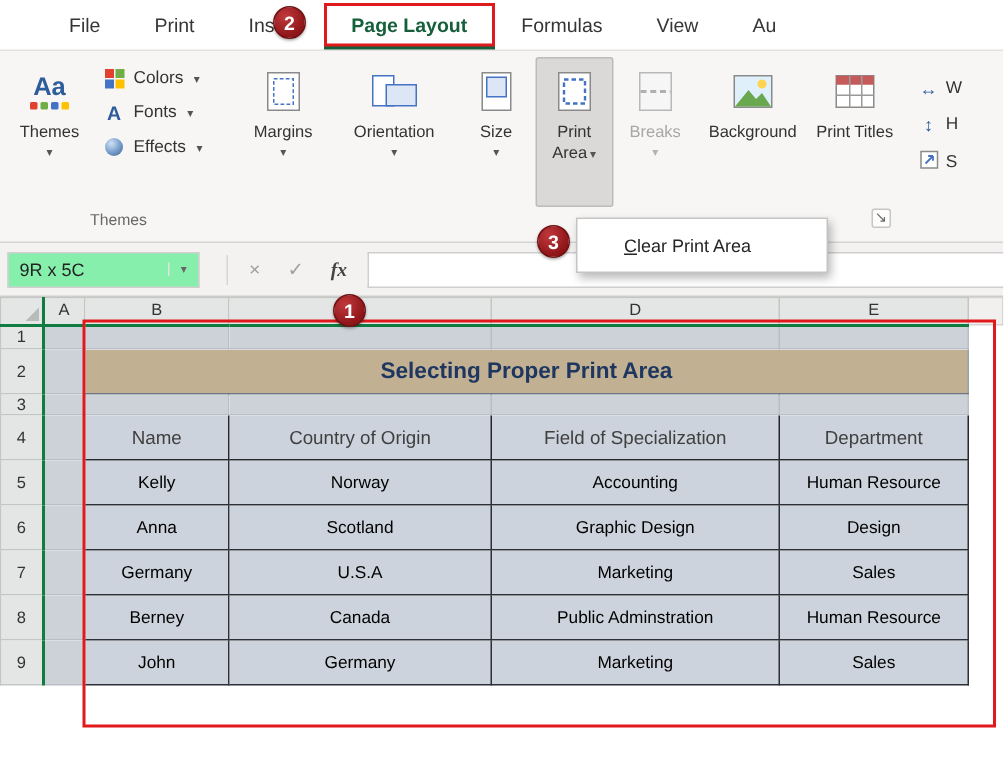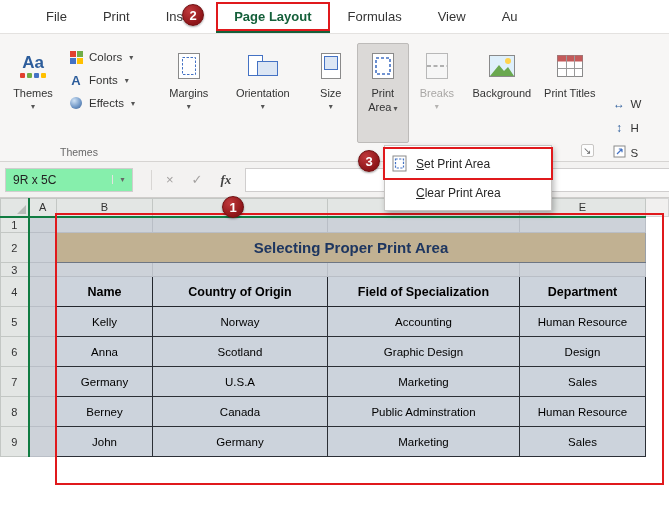--- a/index.html
+++ b/index.html
@@ -7,21 +7,21 @@
   body { font-family:"Liberation Sans", sans-serif; }
   #app { position:relative; width:669px; height:517px; background:#fff; overflow:hidden; }
 
   
   .tabbar { height:34px; background:#fff; border-bottom:1px solid #e4e2e0; display:flex; align-items:stretch; padding-left:28px; position:relative; z-index:3; }
   .tab { padding:9px 18px 8px 18px; font-size:13px; color:#353535; white-space:nowrap; position:relative; cursor:default; }
   .tab.active { color:#15603a; font-weight:700; box-shadow: inset 0 -3px 0 #15603a; }
   .tab.red-frame::after { content:""; position:absolute; inset:2px 0px; border:2px solid #e0191c; pointer-events:none; }
 
   
-  .ribbon { height:128px; background:#f7f6f5; border-bottom:1px solid #d6d4d2; display:flex; align-items:flex-end; padding:4px 14px 0 6px; position:relative; z-index:2; }
+  .ribbon { height:128px; background:#f7f6f5; border-bottom:1px solid #d6d4d2; display:flex; align-items:flex-start; padding:4px 14px 0 6px; position:relative; z-index:2; }
   .rgroup { position:relative; display:flex; align-items:flex-start; padding-bottom:18px; }
   .group-label { position:absolute; bottom:3px; left:0; right:0; text-align:center; font-size:10.5px; color:#686868; }
   .vsep { width:1px; background:#dcdad7; margin:4px 3px 6px 3px; }
 
   .big-btn { display:flex; flex-direction:column; align-items:center; padding-top:4px; height:100px; font-size:11px; color:#333; text-align:center; border:1px solid transparent; border-radius:2px; }
   .big-btn .icon32 { height:36px; display:flex; align-items:center; justify-content:center; margin-bottom:3px; }
   .big-btn .lbl { line-height:1.25; }
   .big-btn.pressed { background:#dbd9d7; border-color:#bdbbb9; }
   .big-btn.disabled { color:#a9a7a5; }
   .chev { font-size:8px; color:#555; }
@@ -65,21 +65,21 @@
   table.grid { border-collapse:collapse; table-layout:fixed; width:669px; }
   table.grid th, table.grid td { padding:0; overflow:hidden; white-space:nowrap; }
   .ch, .rh, .corner { background:#e3e6e4; font-weight:400; font-size:11px; color:#333; border:1px solid #c3c7c4; }
   .ch { border-bottom:2px solid #107c41; height:18px; }
   .ch-dim { background:#f1f0ef; border:1px solid #d4d4d4; border-left:none; }
   .rh { border-right:2px solid #107c41; text-align:center; }
   .corner { position:relative; border-bottom:2px solid #107c41; border-right:2px solid #107c41; }
   .corner .tri { position:absolute; right:2px; bottom:2px; width:0; height:0; border-left:9px solid transparent; border-bottom:9px solid #b7bcb8; }
   td.sel { background:#cdd2d9; border:1px solid #b9bec6; }
   td.tcell { background:#ccd3dc; border:1px solid #2b2f36; font-size:11.5px; color:#000; text-align:center; }
-  td.hcell { background:#ccd3dc; border:1px solid #23272e; font-size:12.5px; font-weight:700; color:#000000; text-align:center; }
+  td.hcell { background:#ccd3dc; border:1px solid #23272e; font-size:12.5px; font-weight:400; color:#404040; text-align:center; }
   td.title-cell { background:#c1b192; border:1px solid #9aa0a8; border-bottom:1px solid #6e7683; color:#1e3660; font-weight:700; font-size:15px; text-align:center; }
   td.filler { background:#fff; border:none; border-left:1px solid #e2e2e2; }
 
   
   .dropdown { position:absolute; left:384px; top:145px; width:168px; background:#fff; border:1px solid #c6c4c2; box-shadow:2px 3px 6px rgba(0,0,0,.28); z-index:10; padding:3px 0; }
   .menu-item { position:relative; height:29px; display:flex; align-items:center; font-size:12px; color:#262626; padding-left:31px; cursor:default; }
   .menu-item .mi-icon { position:absolute; left:7px; top:6px; }
   .menu-item u { text-decoration:underline; }
   .menu-item.red-outline { outline:2px solid #e0191c; outline-offset:0px; }
 
@@ -363,27 +363,20 @@
       </tr>
       <tr style="height:61px">
         <td colspan="7" style="background:#fff; border:none;"></td>
       </tr>
     </tbody>
       </table>
 
   </div>
 
   <div class="dropdown">
-    <div class="menu-item red-outline">
-      <span class="mi-icon"><svg width="15" height="17">
-            <rect x="1" y="1" width="13" height="15" fill="#fff" stroke="#8a8a8a"></rect>
-            <rect x="3.5" y="4" width="8" height="9" fill="none" stroke="#4472c4" stroke-width="1.2" stroke-dasharray="2.2 1.4"></rect>
-          </svg></span>
-      <span><u>S</u><span>et Print Area</span></span>
-    </div>
     <div class="menu-item">
       <span><u>C</u><span>lear Print Area</span></span>
     </div>
   </div>
 
   <div class="grid-redbox"></div>
   <div class="badge" id="badge1">1</div>
   <div class="badge" id="badge2">2</div>
   <div class="badge" id="badge3">3</div>
 

